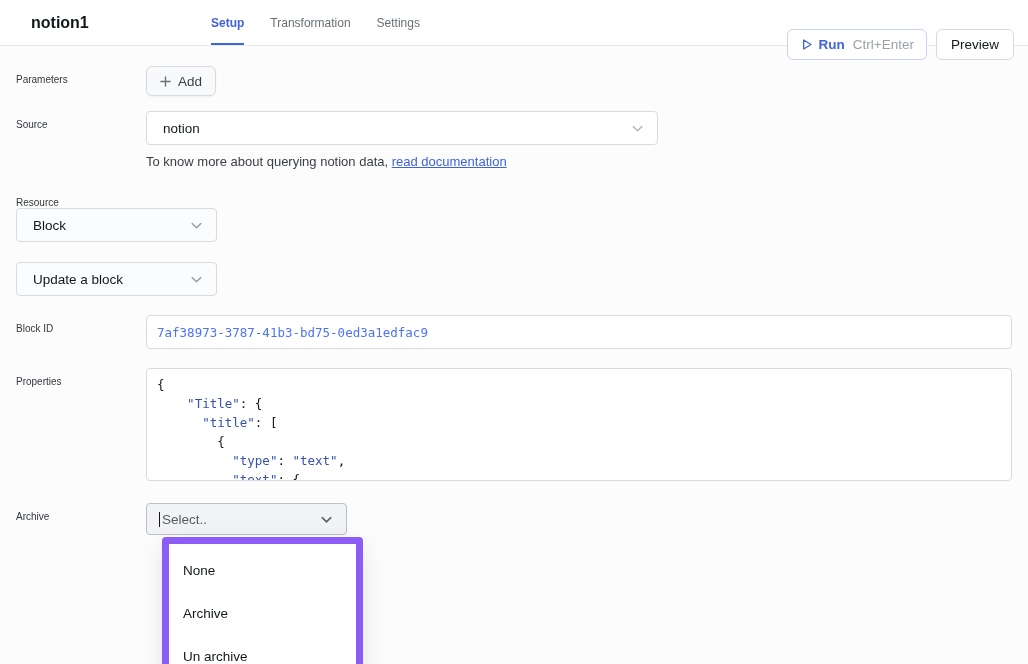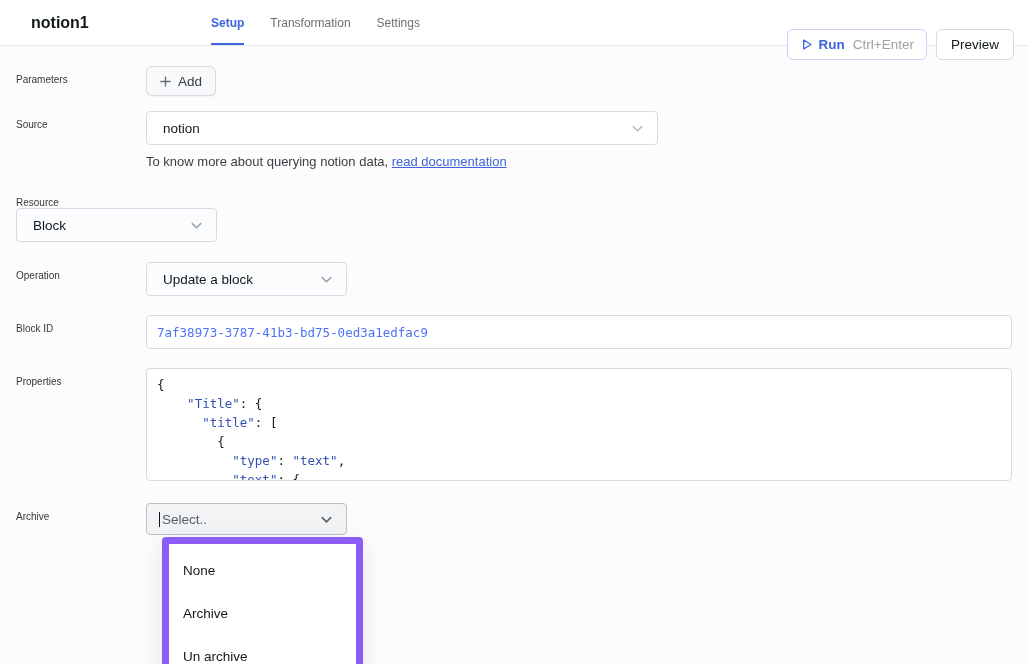--- a/index.html
+++ b/index.html
@@ -139,21 +139,20 @@
       <span>Block</span>
       <span style="display:inline-flex;">
         <svg width="15" height="15" viewBox="0 0 16 16">
             <path d="M3.5 6l4.5 4.5L12.5 6" fill="none" stroke="#9ba1a6" stroke-width="1.6" stroke-linecap="round" stroke-linejoin="round"></path>
           </svg>
       </span>
     </div>
   </div>
 
   <div class="row row-operation">
-    <div class="row-label">Operation</div>
     <div class="select select-sm">
       <span>Update a block</span>
       <span style="display:inline-flex;">
         <svg width="15" height="15" viewBox="0 0 16 16">
             <path d="M3.5 6l4.5 4.5L12.5 6" fill="none" stroke="#9ba1a6" stroke-width="1.6" stroke-linecap="round" stroke-linejoin="round"></path>
           </svg>
       </span>
     </div>
   </div>
 

